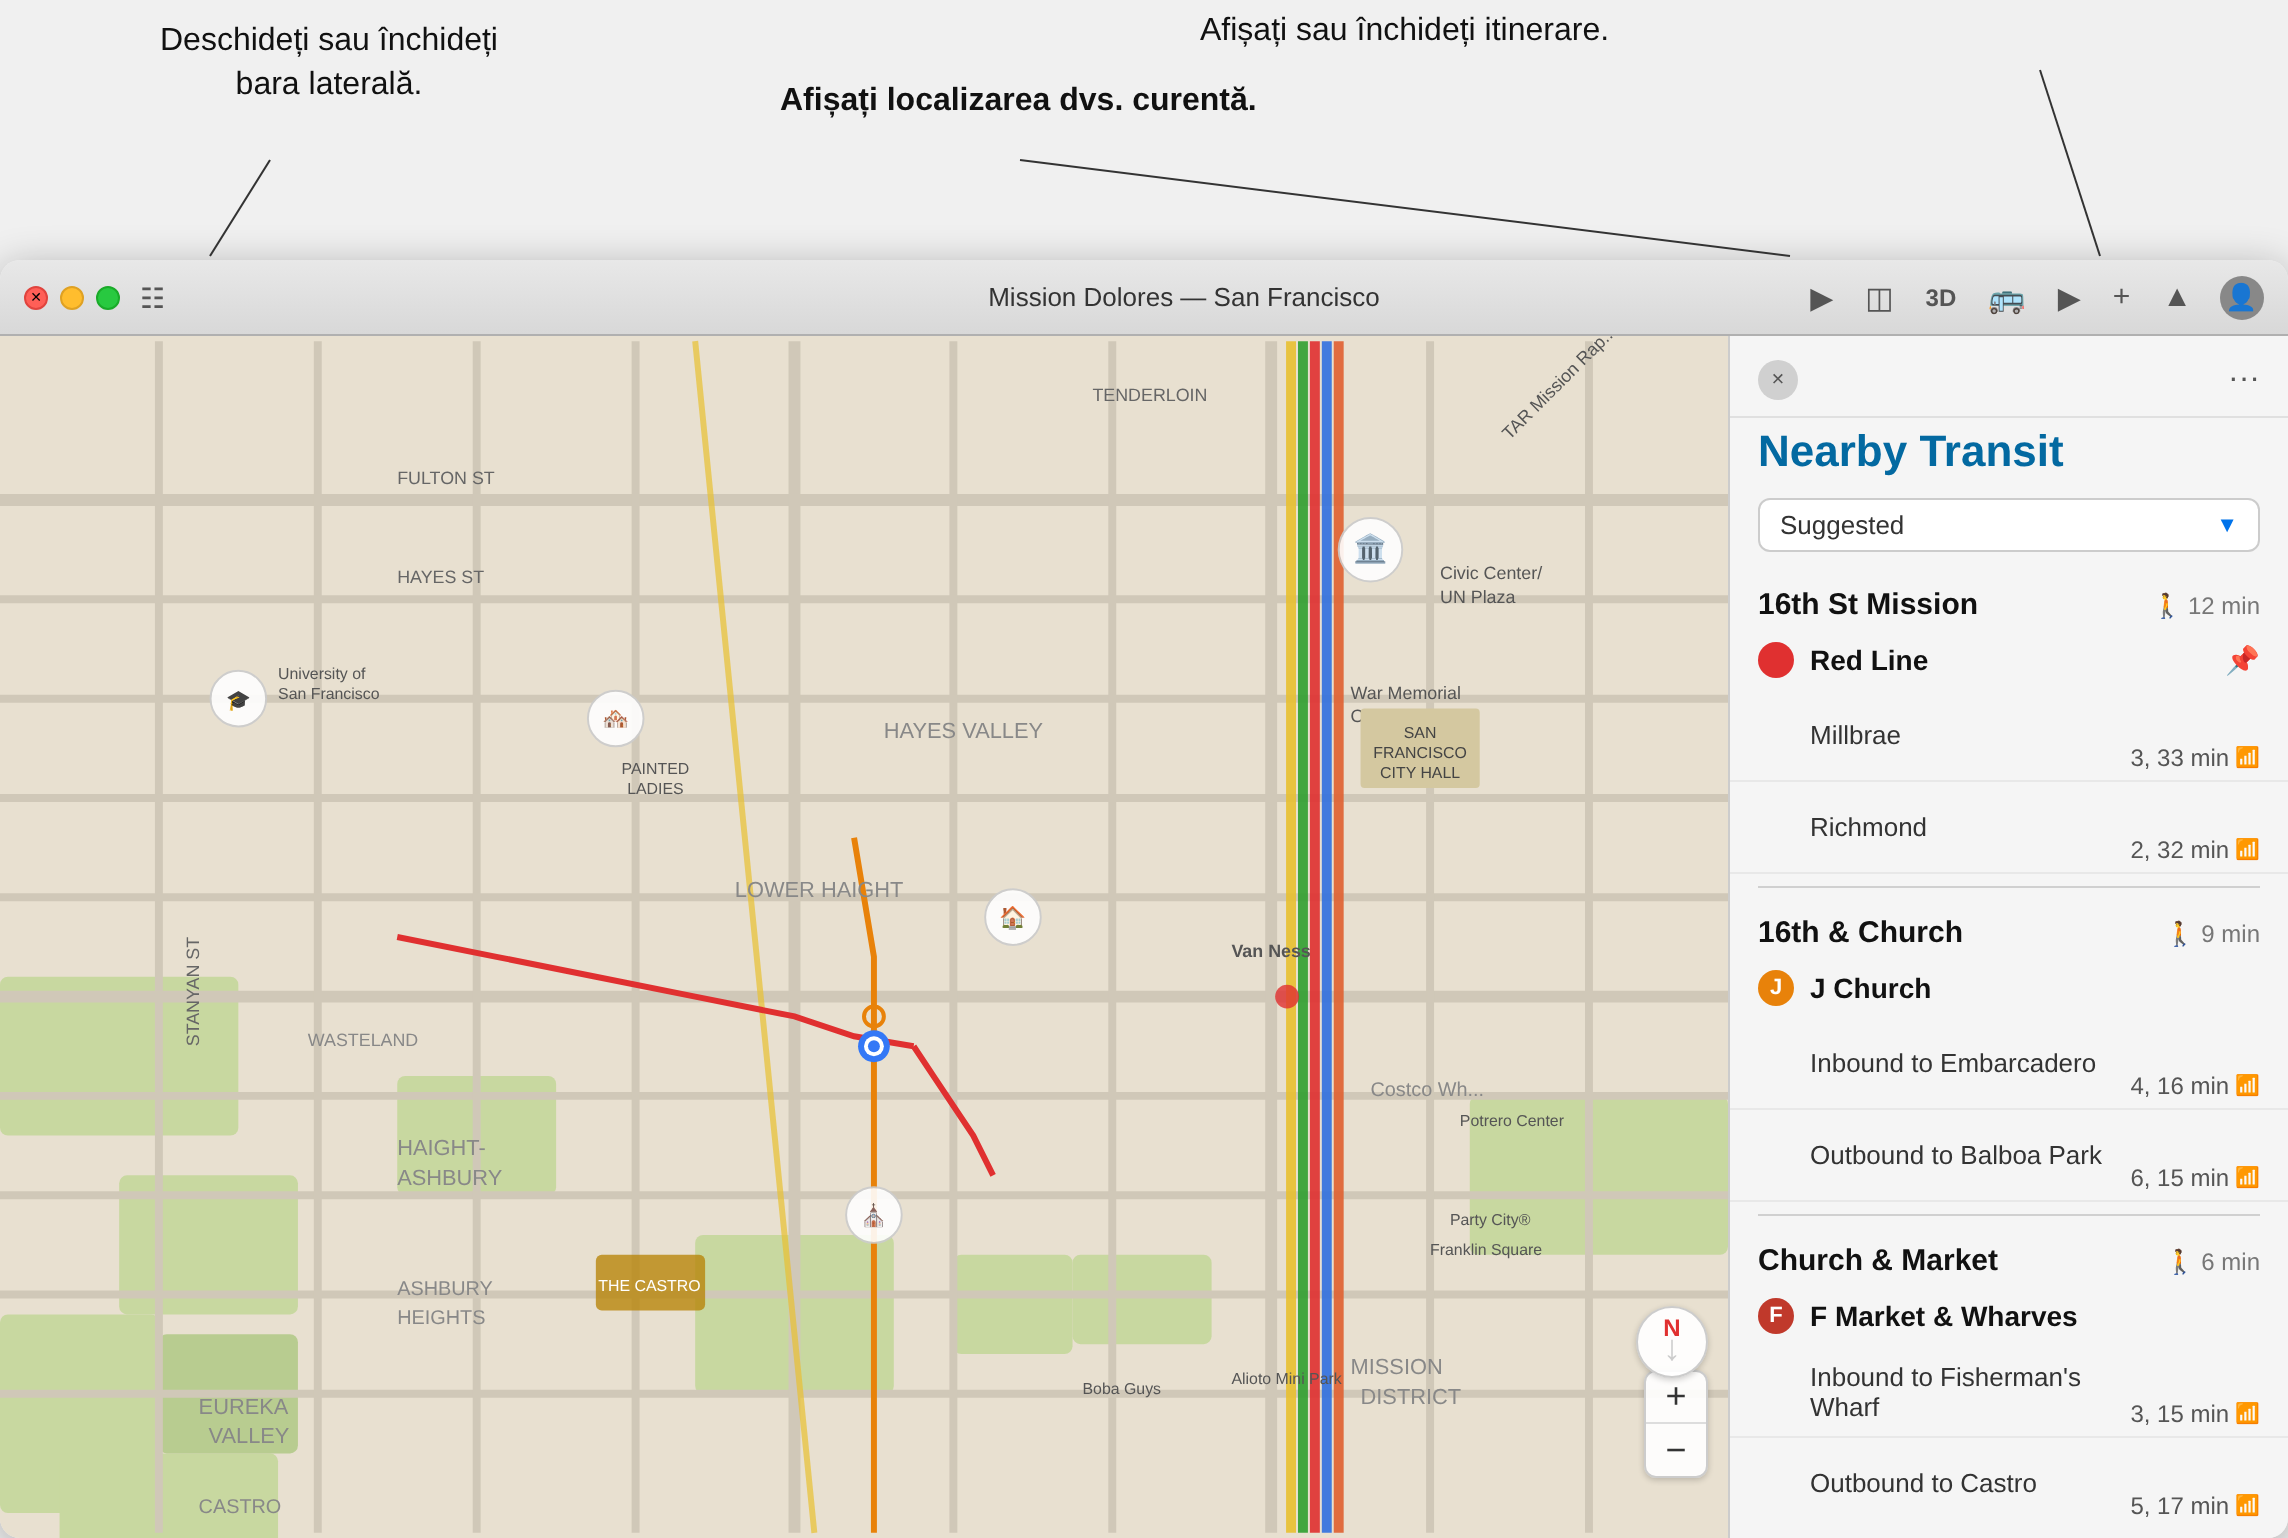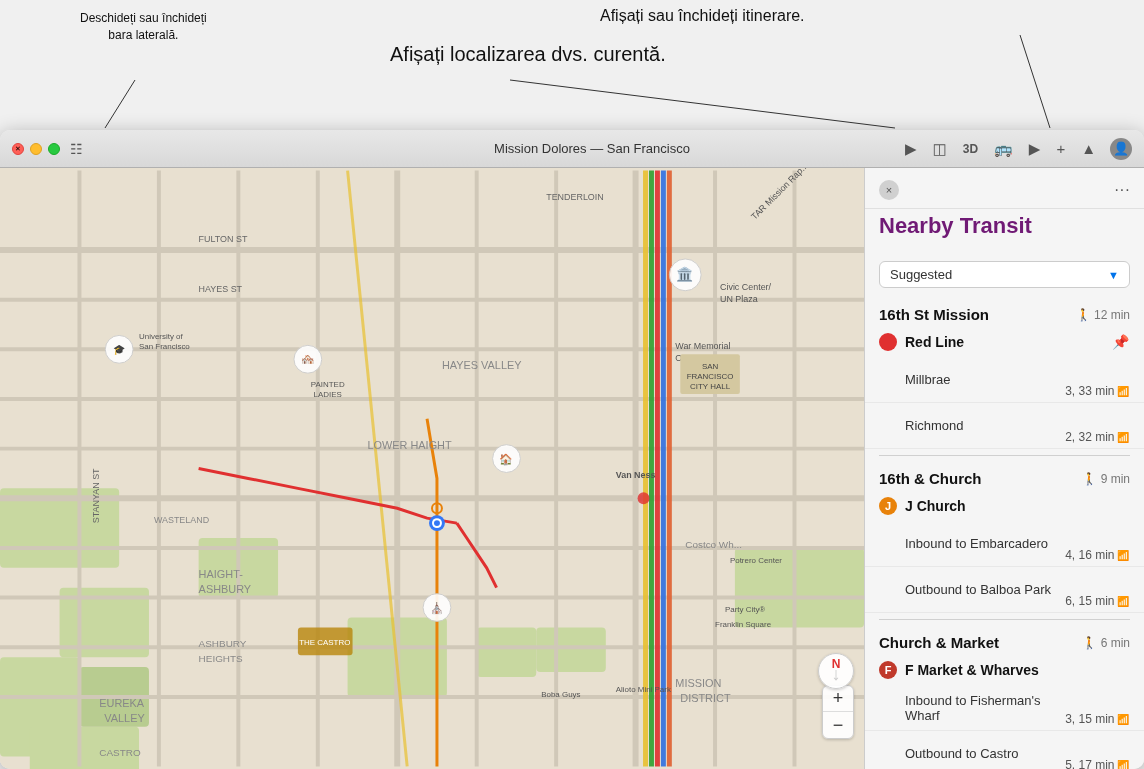--- a/index.html
+++ b/index.html
@@ -20,34 +20,35 @@
       width: 100%;
       height: 130px;
       pointer-events: none;
       z-index: 100;
     }
 
     .annotation-sidebar {
       position: absolute;
       top: 10px;
       left: 80px;
-      font-size: 12px;
+      font-size: 16px;
       color: #111;
       line-height: 1.4;
       text-align: center;
     }
 
     .annotation-location {
       position: absolute;
       top: 40px;
       left: 390px;
-      font-size: 20px;
+      font-size: 16px;
       color: #111;
       line-height: 1.4;
       text-align: right;
+      font-weight: bold;
     }
 
     .annotation-itinerary {
       position: absolute;
       top: 5px;
       left: 600px;
       font-size: 16px;
       color: #111;
       line-height: 1.4;
       text-align: center;
@@ -188,26 +189,26 @@
 
     .panel-more {
       font-size: 16px;
       color: #555;
       cursor: pointer;
     }
 
     .panel-title {
       font-size: 22px;
       font-weight: 700;
-      color: #701a75;
+      color: #0369a1;
       padding: 4px 14px 10px;
     }
 
     .panel-dropdown {
-      margin: 12px 14px 10px;
+      margin: 0 14px 10px;
       display: flex;
       align-items: center;
       justify-content: space-between;
       background: white;
       border: 1px solid #ccc;
       border-radius: 6px;
       padding: 5px 10px;
       cursor: pointer;
     }
 

